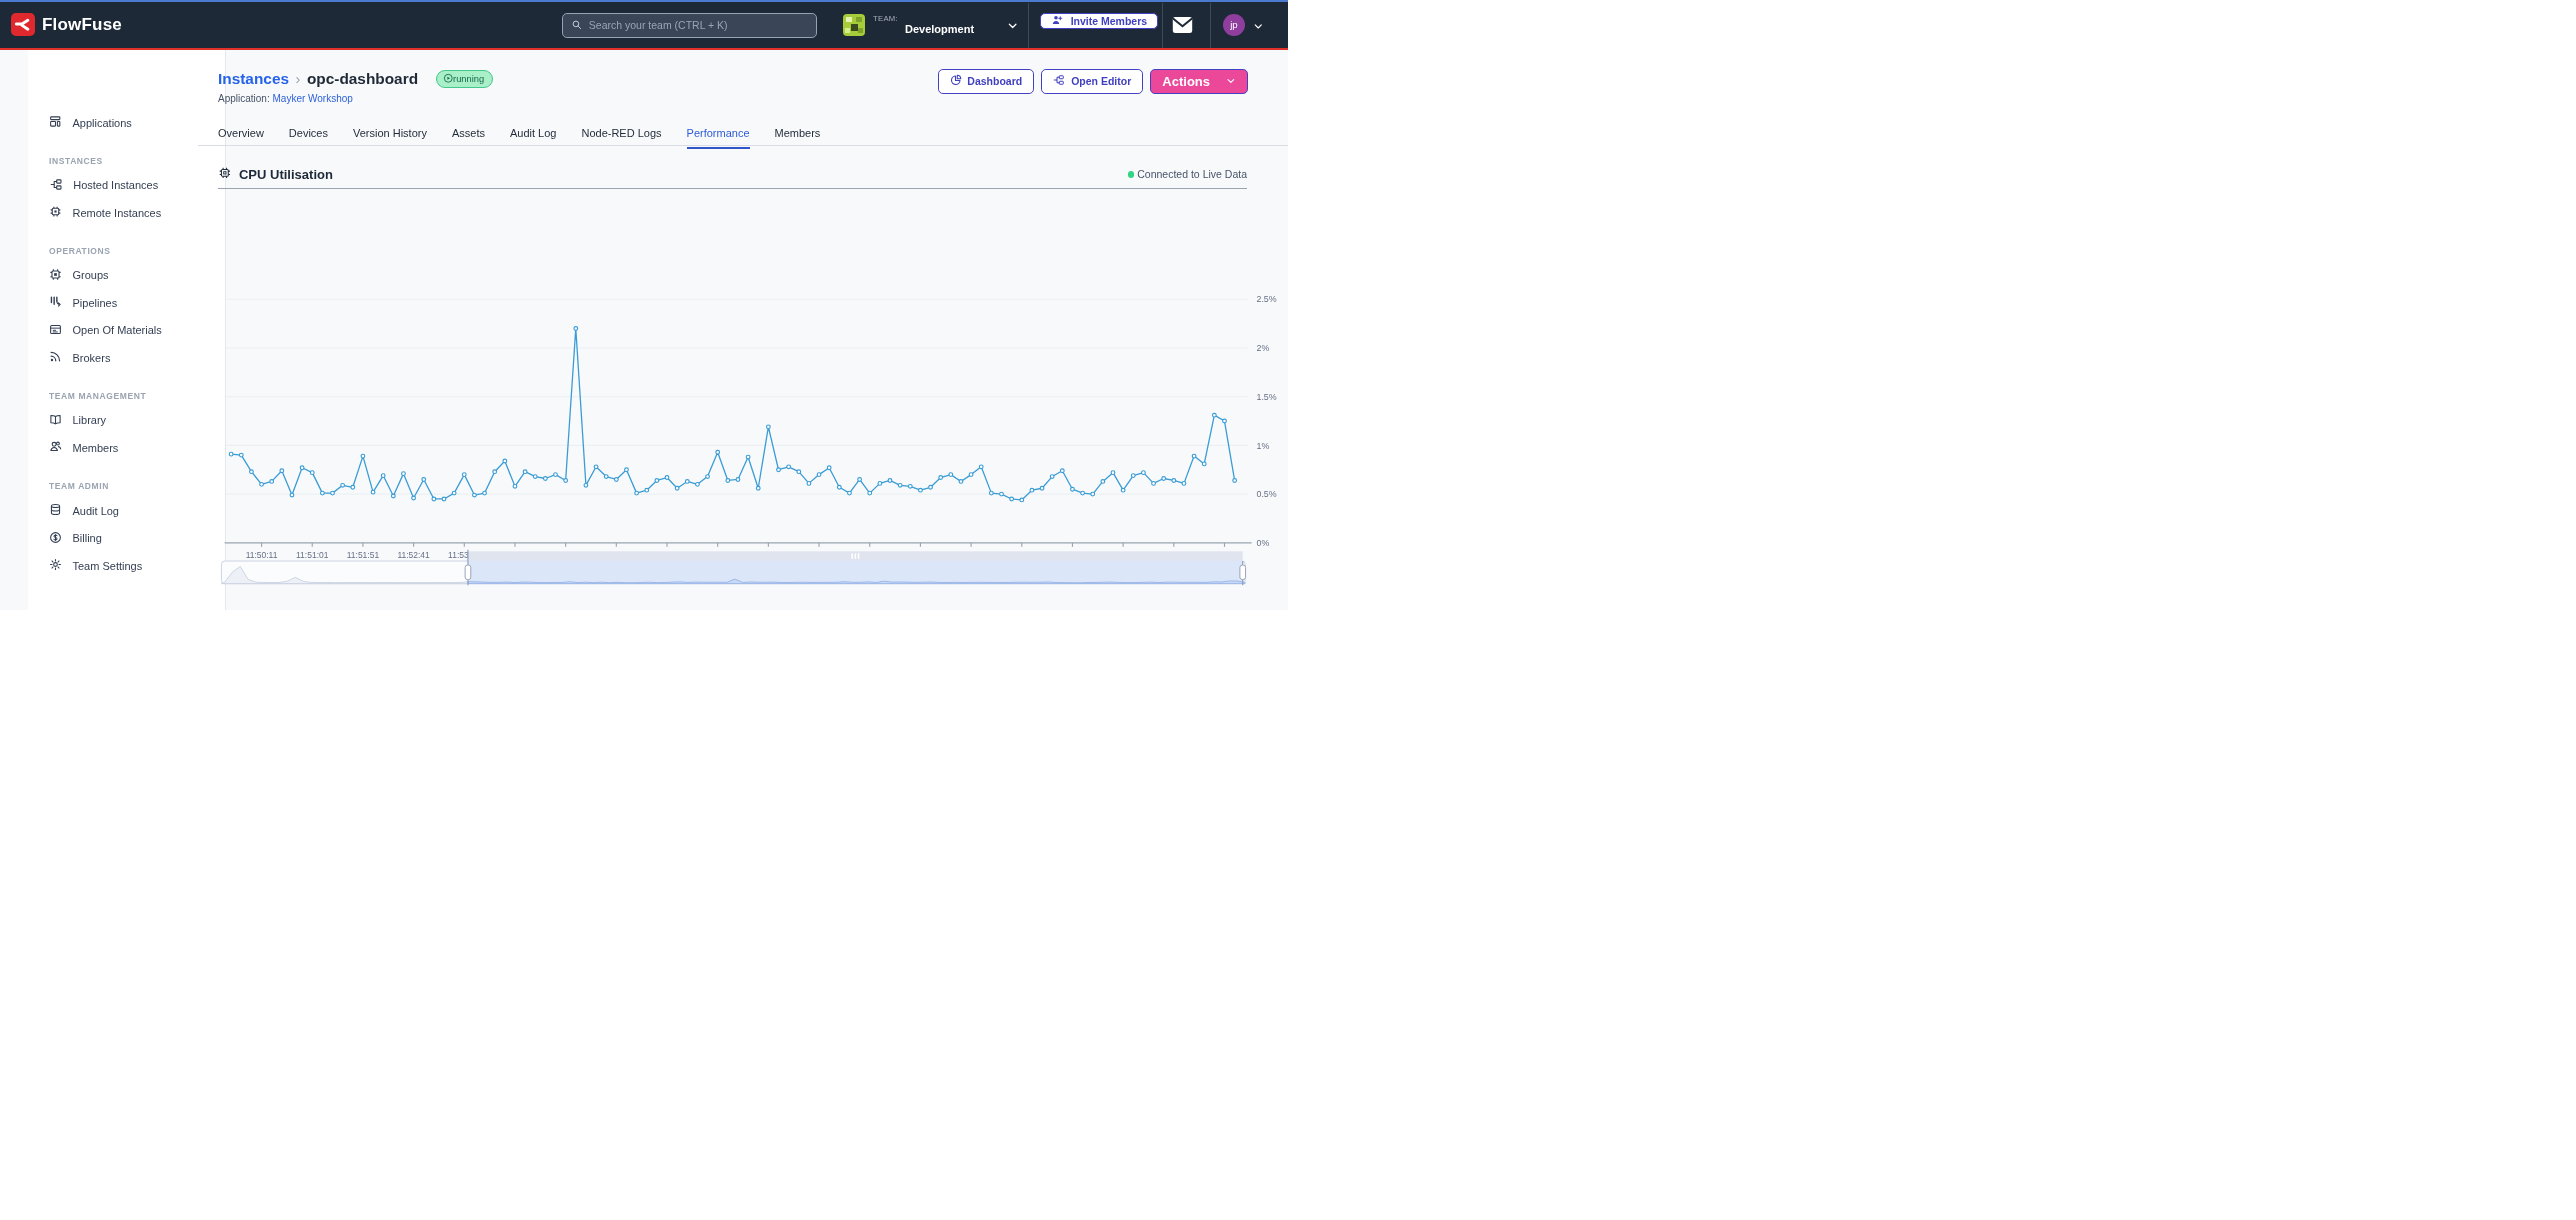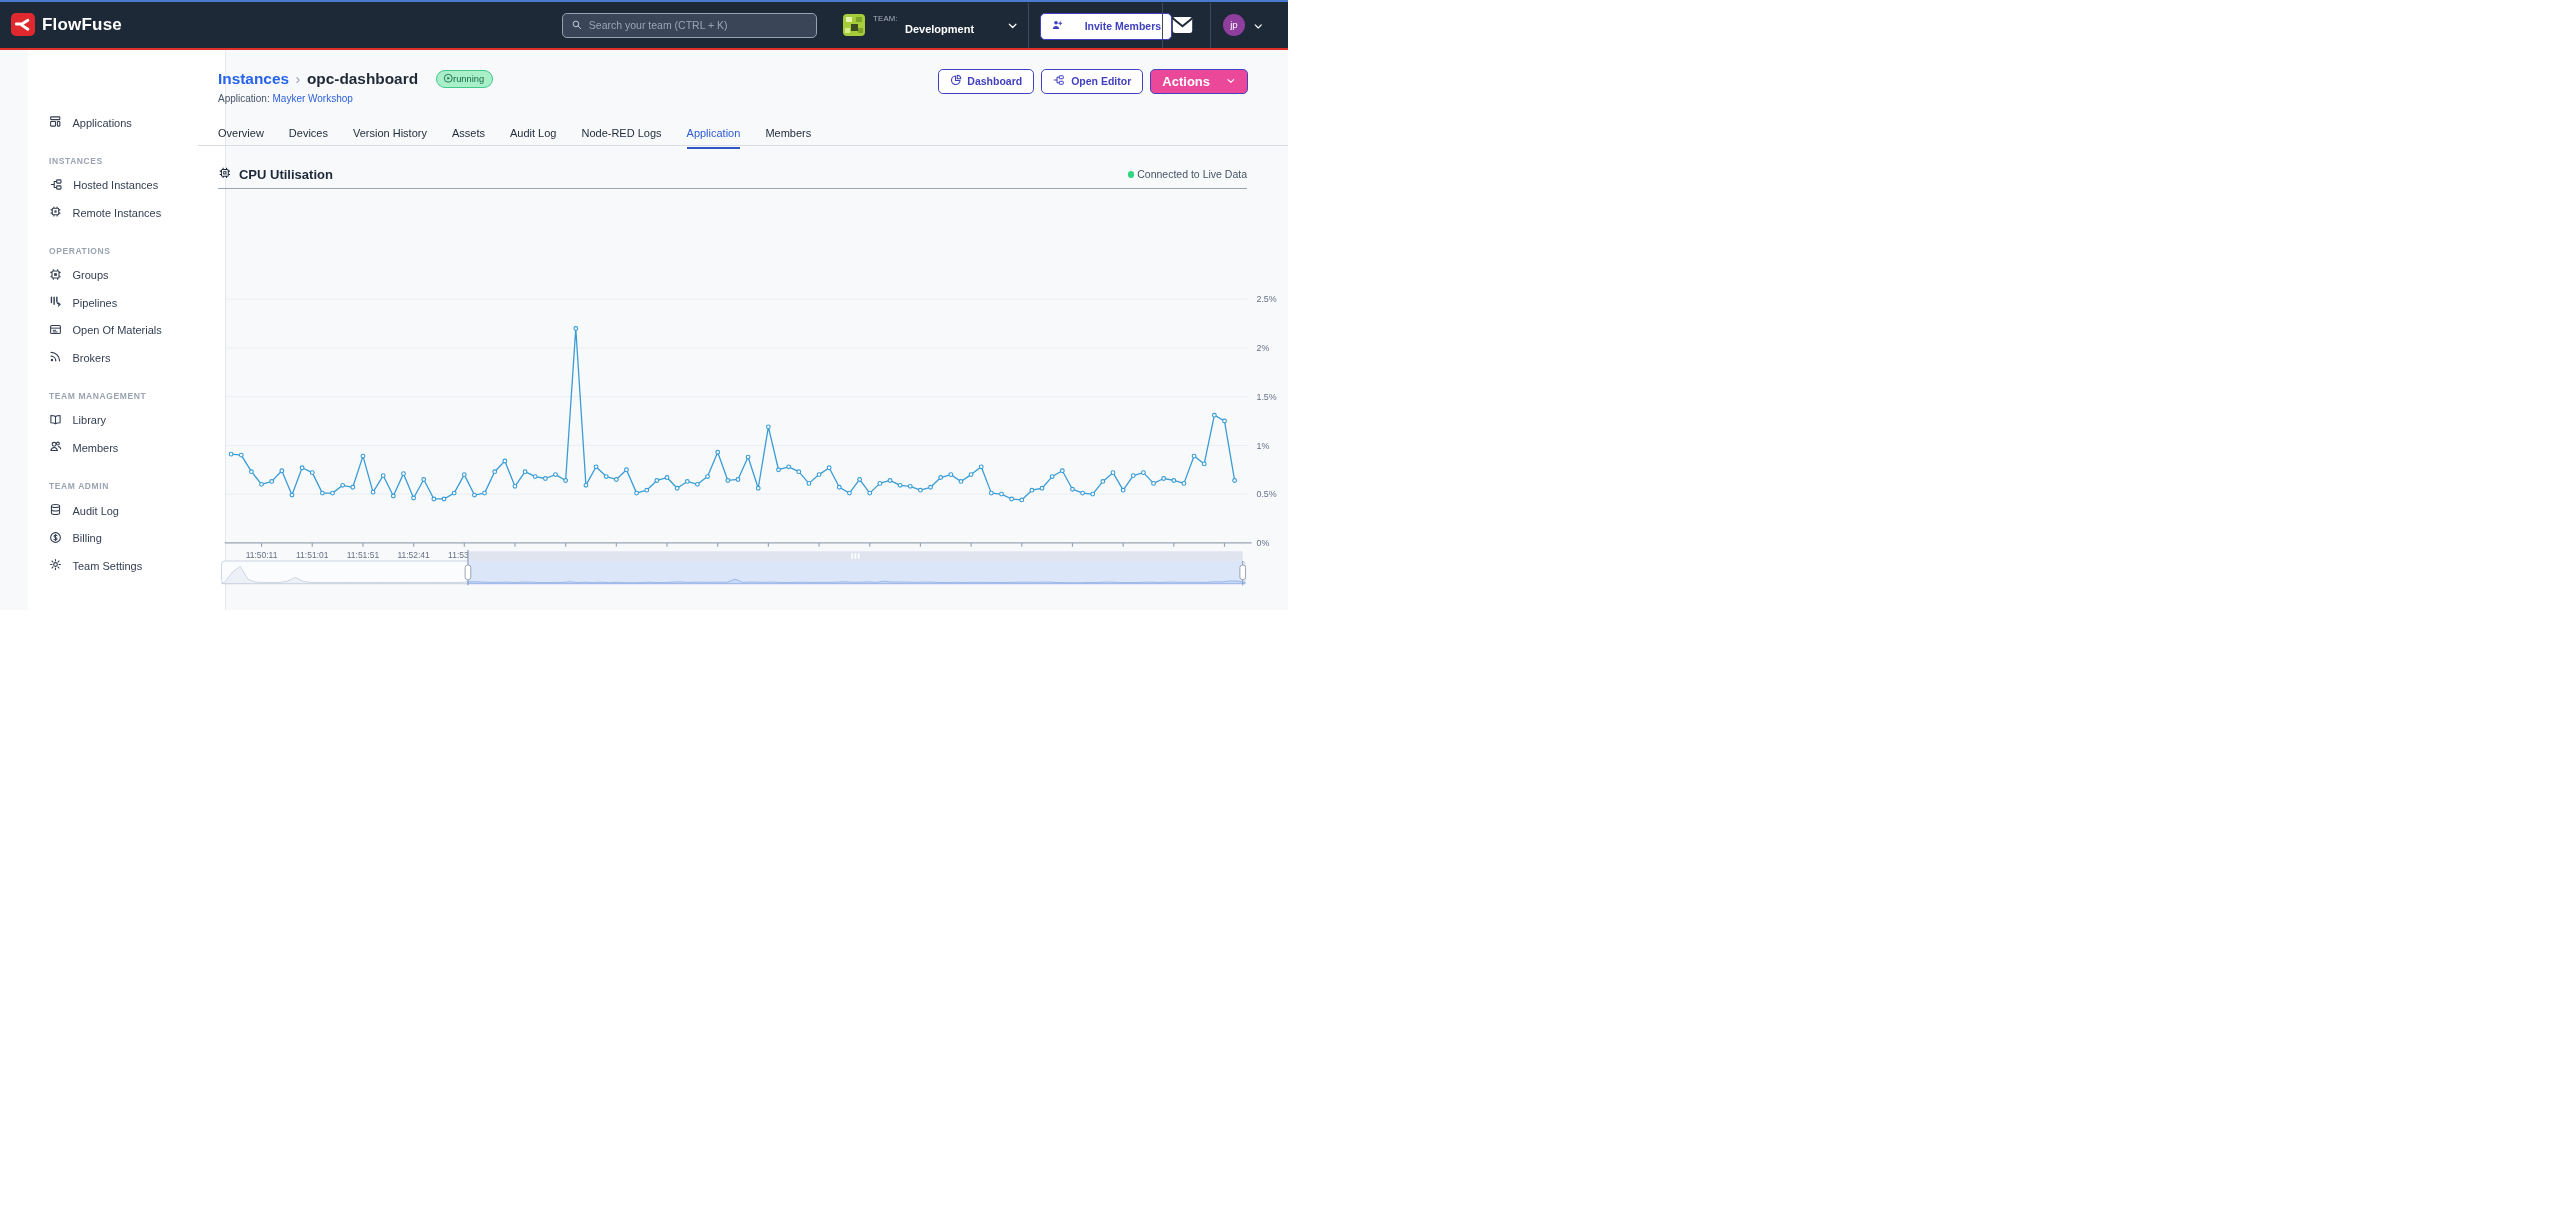--- a/index.html
+++ b/index.html
@@ -20,21 +20,21 @@
   .team-avatar .px1{position:absolute;left:3.2px;top:3.2px;width:5.7px;height:5.7px;background:#e6f3b0;}
   .team-avatar .px2{position:absolute;right:3.2px;top:3.2px;width:5.7px;height:5.7px;background:#7fa32a;}
   .team-avatar .px3{position:absolute;left:8px;top:10.5px;width:6.5px;height:7.3px;background:#3c4a22;}
   .team-avatar .px4{position:absolute;left:2.4px;bottom:2.4px;width:4.9px;height:4.9px;background:#d6ee8a;}
   .team-avatar .px5{position:absolute;right:2.4px;bottom:2.4px;width:4.9px;height:4.9px;background:#7fa32a;}
   .team-texts { margin-left:8px; }
   .team-label { color:#a8b0bc; font-size:7.7px; letter-spacing:0.3px; }
   .team-name { color:#ffffff; font-size:11px; font-weight:bold; margin-top:0.8px;margin-left:32px; }
   .nav-chev { color:#ffffff; margin-left:0; }
   .nav-divider { position:absolute; top:1.6px; width:0.8px; height:46px; background:#3e4a5c; }
-  .invite-btn { position:absolute; left:1040px; top:11.3px; height:27px; padding:0 9.7px; background:#ffffff; border:1.2px solid #4340c4; border-radius:4.9px; display:flex; align-items:center; gap:22px; color:#3f3fbf; font-size:10.5px; font-weight:bold; cursor:pointer; }
+  .invite-btn { position:absolute; left:1040px; top:11.3px; height:16px; padding:0 9.7px; background:#ffffff; border:1.2px solid #4340c4; border-radius:4.9px; display:flex; align-items:center; gap:8px; color:#3f3fbf; font-size:10.5px; font-weight:bold; cursor:pointer; }
   .mail-wrap { position:absolute; left:1172px; top:14.6px; }
   .user-avatar { position:absolute; left:1223px; top:12px; width:22px; height:22px; border-radius:50%; background:#8f3e9e; color:#fff; font-size:9.7px; display:flex; align-items:center; justify-content:center; }
   .user-chev { position:absolute; left:1253px; top:18px; color:#fff; }
 
   
   #sidebar { position:absolute; left:0; top:50px; width:198px; height:560px; background:#ffffff; border-right:0.8px solid #e3e7ee; padding-top:59px;margin-left:28px; }
   .side-item { height:27.5px; display:flex; align-items:center; padding-left:21px; gap:10.5px; font-size:11px; color:#333e52; cursor:pointer; }
   .side-item svg { flex:0 0 auto; }
   .side-header { margin:19.4px 0 5.7px 21px; font-size:8.5px; color:#9aa3b1; letter-spacing:0.6px; font-weight:bold; }
 
@@ -288,21 +288,21 @@
       </button>
     </div>
 
     <div class="tabs">
         <div class="tab">Overview</div>
         <div class="tab">Devices</div>
         <div class="tab">Version History</div>
         <div class="tab">Assets</div>
         <div class="tab">Audit Log</div>
         <div class="tab">Node-RED Logs</div>
-        <div class="tab active">Application</div>
+        <div class="tab active">Performance</div>
         <div class="tab">Members</div>
       </div>
     <div class="tabs-rule"></div>
 
     <div class="panel-head">
       <span>
         <svg width="13.7" height="13.7" viewBox="0 0 24 24">
             <rect x="6" y="6" width="12" height="12" rx="2" stroke="#1d2939" stroke-width="1.8" fill="none"></rect>
             <rect x="10" y="10" width="4" height="4" stroke="#1d2939" stroke-width="1.6" fill="none"></rect>
             <path d="M9 3v3M15 3v3M9 18v3M15 18v3M3 9h3M3 15h3M18 9h3M18 15h3" stroke="#1d2939" stroke-width="1.8"></path>

